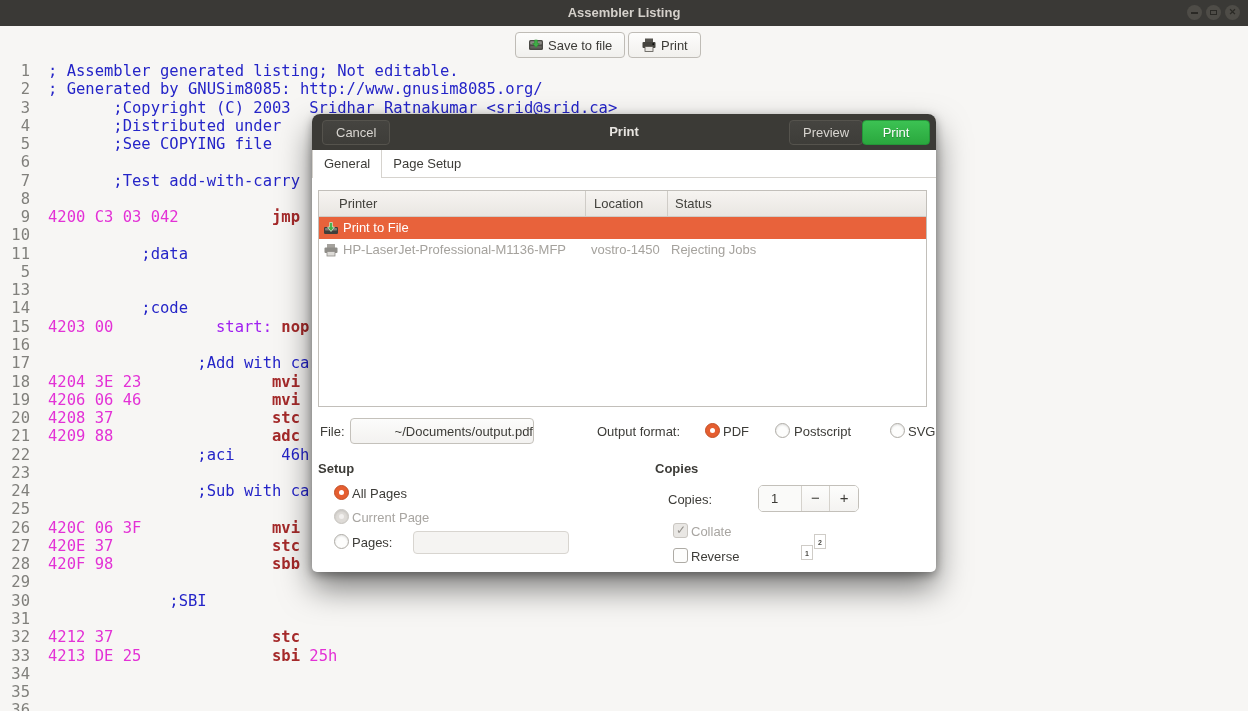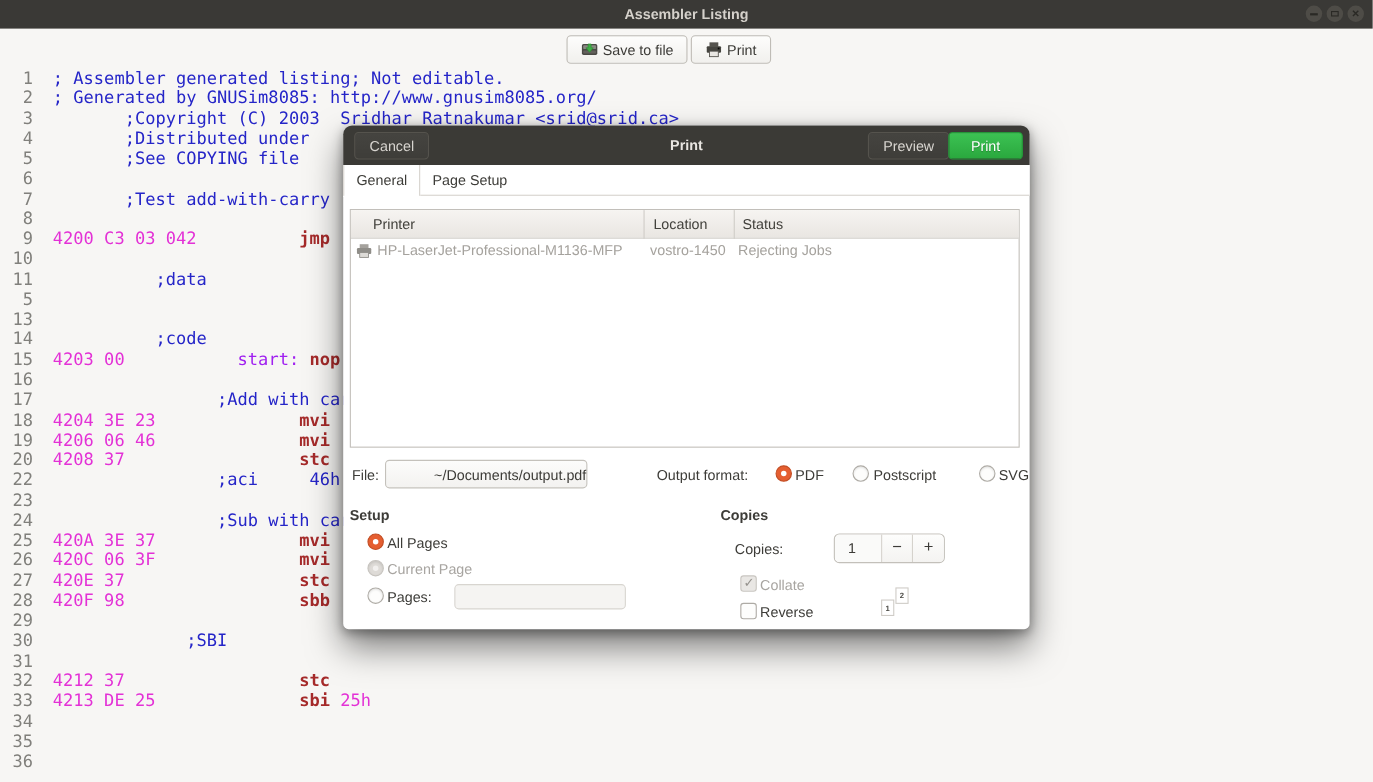--- a/index.html
+++ b/index.html
@@ -214,34 +214,37 @@
     </div>
     <div class="line">
       <span class="ln">19</span>
       <span class="lc"><span class="c-hex">4206 06 46</span><span class="c-plain">              </span><span class="c-op">mvi</span></span>
     </div>
     <div class="line">
       <span class="ln">20</span>
       <span class="lc"><span class="c-hex">4208 37</span><span class="c-plain">                 </span><span class="c-op">stc</span></span>
     </div>
     <div class="line">
+      <span class="ln">21</span>
+      <span class="lc"><span class="c-hex">4209 88</span><span class="c-plain">                 </span><span class="c-op">adc</span></span>
+    </div>
+    <div class="line">
       <span class="ln">22</span>
       <span class="lc"><span class="c-cmt">                ;aci     46h</span></span>
     </div>
     <div class="line">
       <span class="ln">23</span>
       <span class="lc"></span>
     </div>
     <div class="line">
       <span class="ln">24</span>
       <span class="lc"><span class="c-cmt">                ;Sub with carry</span></span>
     </div>
     <div class="line">
       <span class="ln">25</span>
-      <span class="lc"><span class="c-hex">420A 3E 37</span><span class="c-plain">              </span><span class="c-op">mvi</span></span>
     </div>
     <div class="line">
       <span class="ln">26</span>
       <span class="lc"><span class="c-hex">420C 06 3F</span><span class="c-plain">              </span><span class="c-op">mvi</span></span>
     </div>
     <div class="line">
       <span class="ln">27</span>
       <span class="lc"><span class="c-hex">420E 37</span><span class="c-plain">                 </span><span class="c-op">stc</span></span>
     </div>
     <div class="line">
@@ -293,20 +296,28 @@
     <span class="tab active">General</span><span class="tab">Page Setup</span>
   </div>
 
   <div class="plist">
     <div class="phead">
       <span style="left:20px;">Printer</span>
       <span style="left:275px;">Location</span>
       <span style="left:356px;">Status</span>
       <div class="d1"></div>
       <div class="d2"></div>
+    </div>
+    <div class="prow sel">
+      <svg class="picon" width="16" height="16" viewBox="0 0 16 16">
+        <rect x="1" y="7" width="14" height="7" rx="1.2" fill="#403f3b"></rect>
+        <rect x="2" y="8" width="12" height="2.4" rx="0.6" fill="#7e7c77"></rect>
+        <polygon points="8,11.5 4.6,7 6.6,7 6.6,2.5 9.4,2.5 9.4,7 11.4,7" fill="#3fae46" stroke="#dfeedd" stroke-width="0.7"></polygon>
+      </svg>
+      <span style="left:24px;">Print to File</span>
     </div>
     <div class="prow dim">
       <svg class="picon" width="16" height="16" viewBox="0 0 16 16">
         <rect x="4" y="2" width="8" height="4" fill="#a5a29d"></rect>
         <rect x="1.5" y="5.5" width="13" height="5.5" rx="1" fill="#8f8d88"></rect>
         <rect x="4" y="9.5" width="8" height="4.5" fill="#dddbd7" stroke="#8f8d88" stroke-width="0.8"></rect>
       </svg>
       <span style="left:24px;">HP-LaserJet-Professional-M1136-MFP</span>
       <span style="left:272px;">vostro-1450</span>
       <span style="left:352px;">Rejecting Jobs</span>

